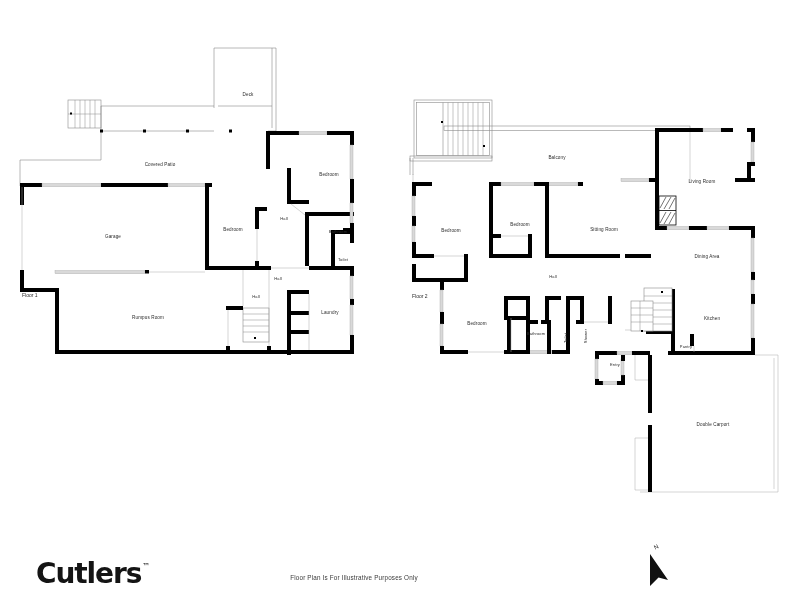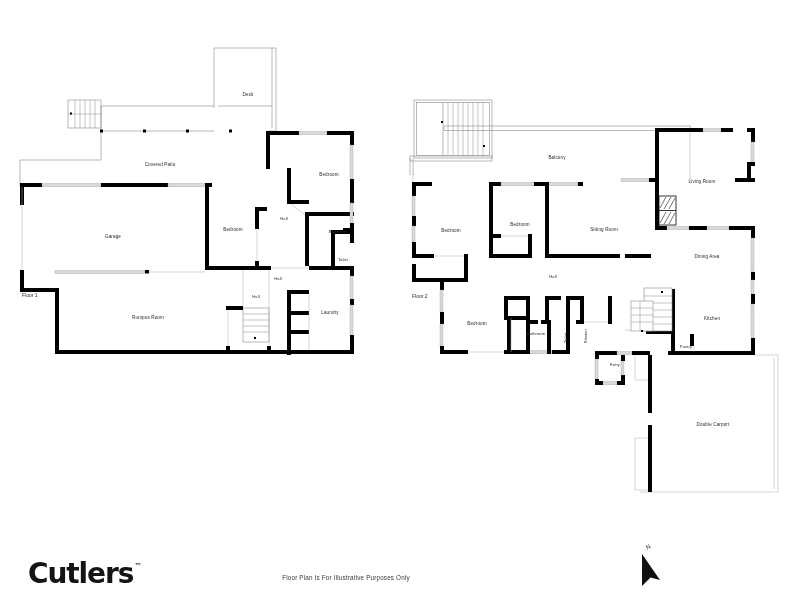--- a/index.html
+++ b/index.html
@@ -59,21 +59,21 @@
     font-family: "Liberation Sans", sans-serif;
     font-size: 5px;
     fill: #2b2b2b;
     text-anchor: start;
     dominant-baseline: middle;
   }
 
   
   #footer {
     position: absolute;
-    left: 4px;
+    left: 12px;
     bottom: 0;
     width: 684px;
     height: 72px;
   }
   #brand-logo {
     position: absolute;
     left: 24px;
     bottom: 12px;
     font-family: "DejaVu Sans", sans-serif;
     font-weight: bold;

